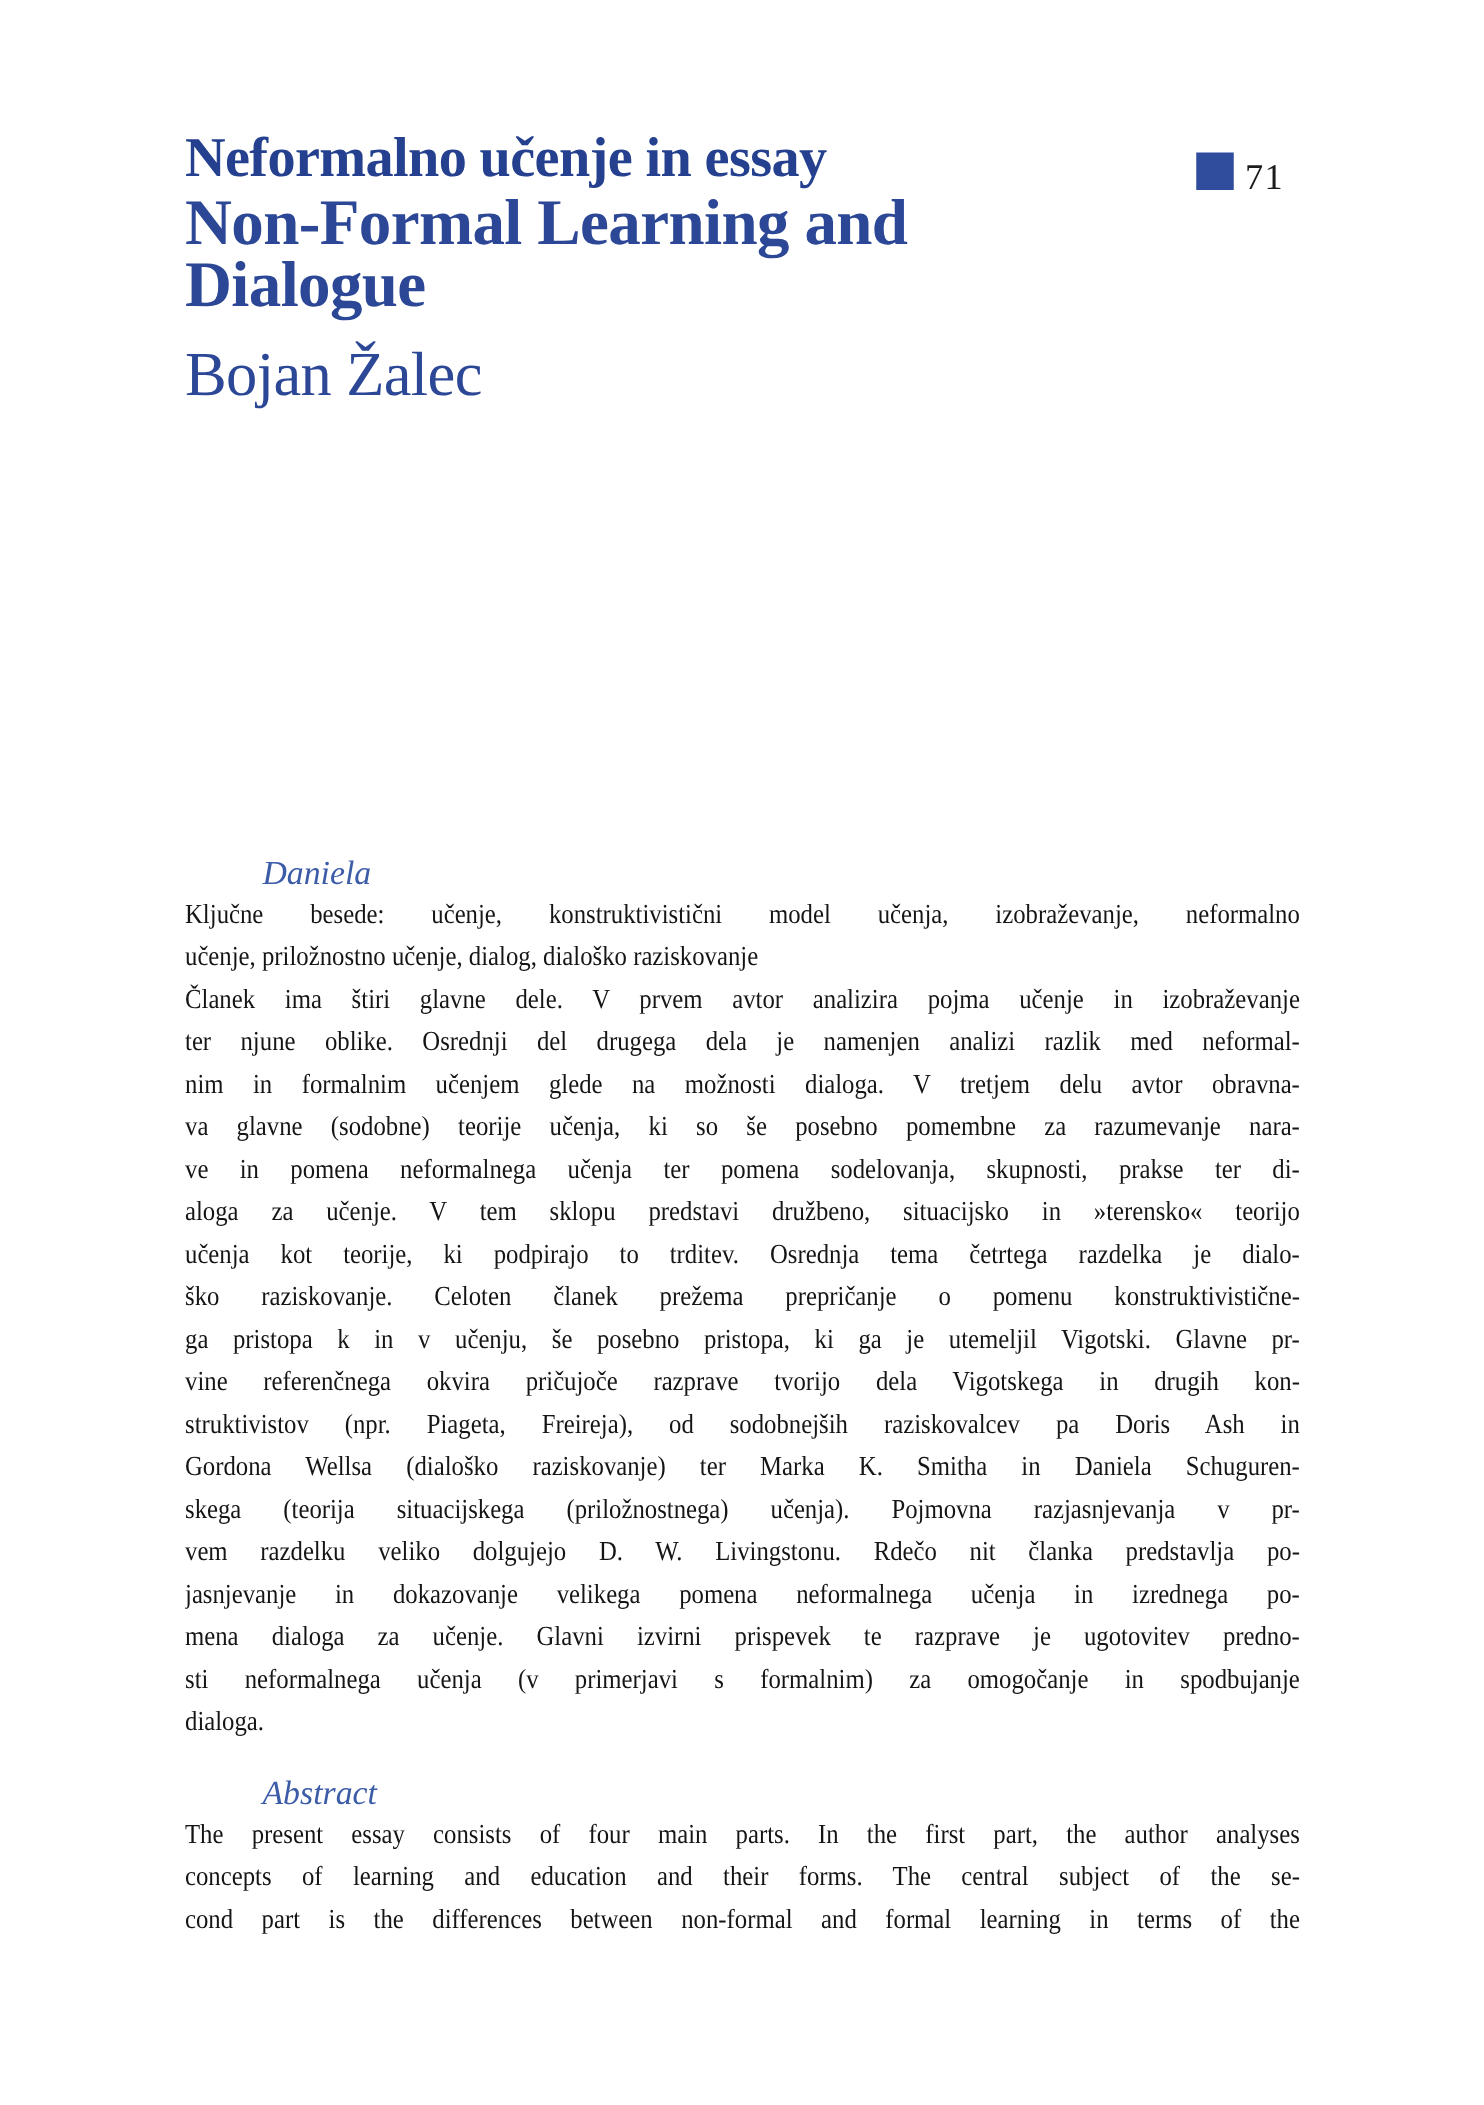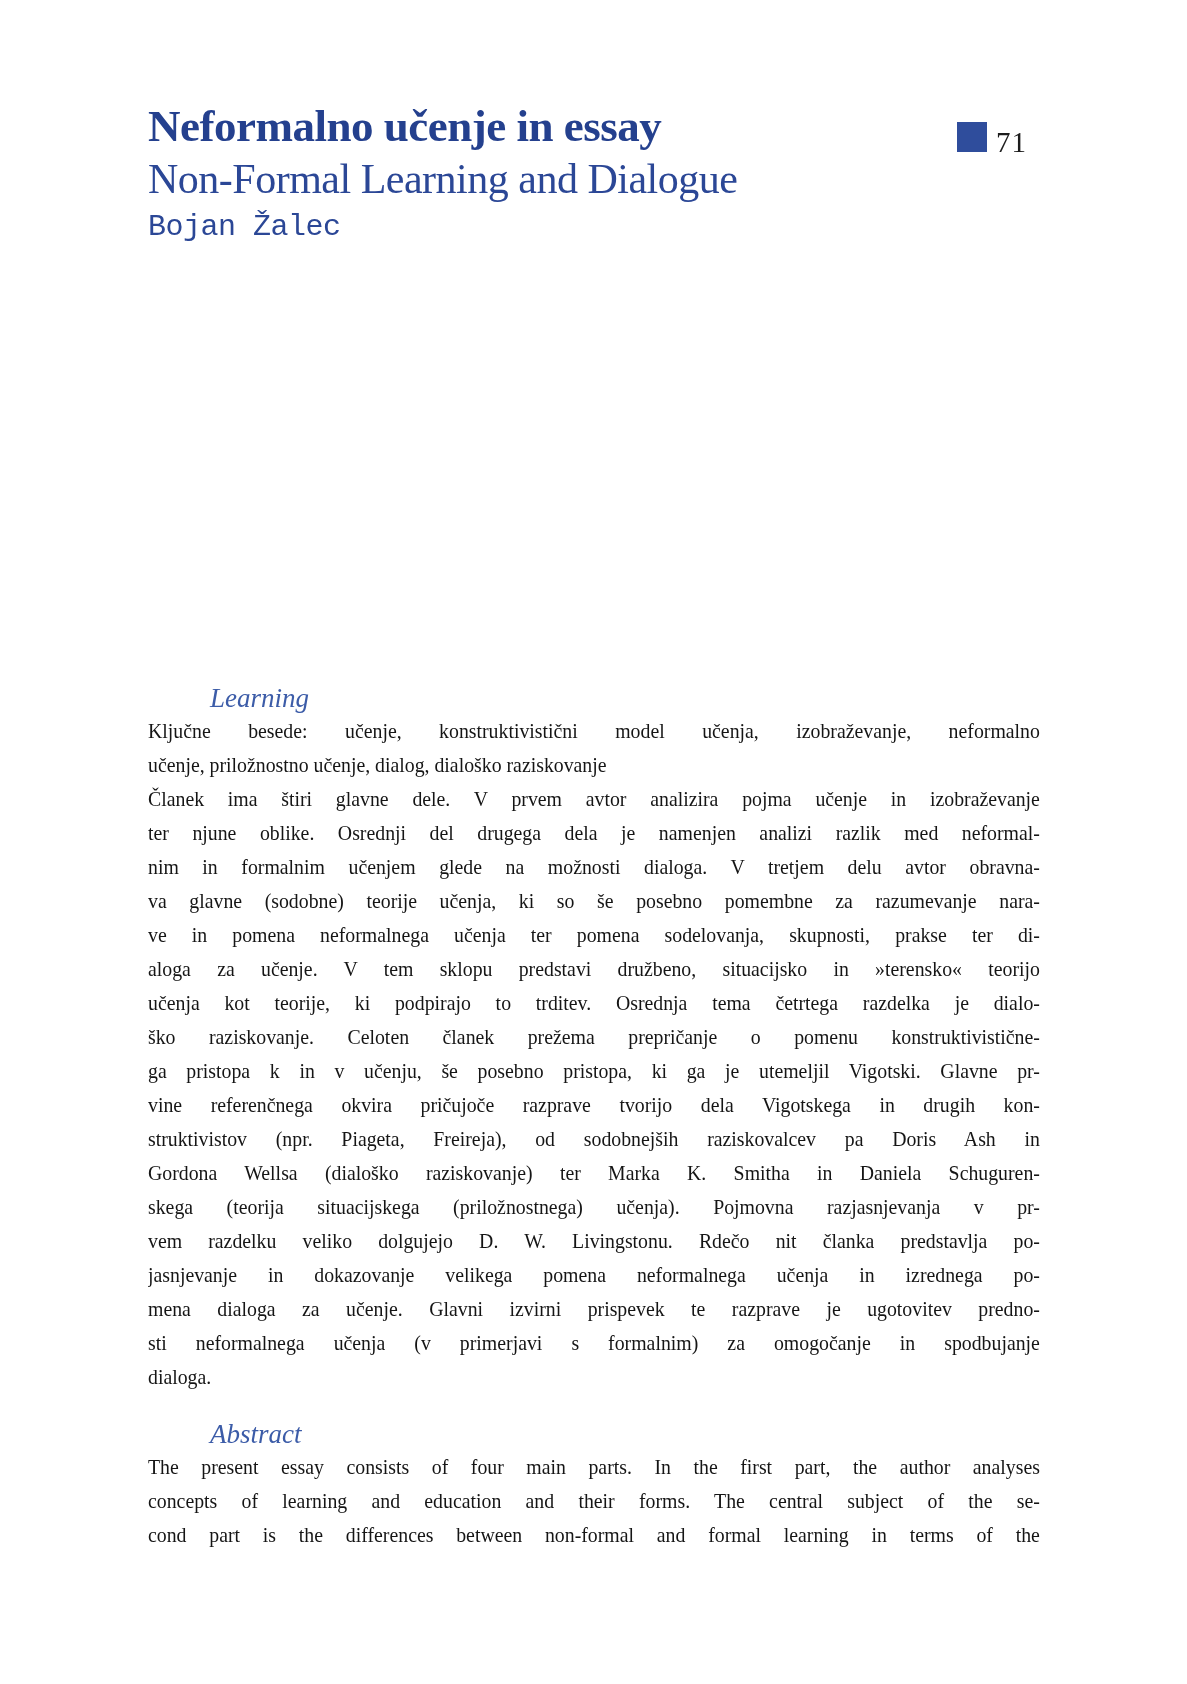--- a/index.html
+++ b/index.html
@@ -17,26 +17,26 @@
     font-family:"Liberation Serif","DejaVu Serif",serif;
     overflow:hidden;
   }
   
   .header{position:absolute;left:148px;top:98px;width:760px;}
   .title-sl{
     margin:0;font-size:45px;font-weight:bold;line-height:56px;
     color:var(--title-blue);letter-spacing:-0.5px;
   }
   .title-en{
-    margin:0;font-size:42px;font-weight:normal;line-height:50px;
+    margin:0;font-size:52px;font-weight:bold;line-height:50px;
     color:var(--subtitle-blue);letter-spacing:-0.5px;
   }
   .author{
-    font-size:30px;line-height:46px;
-    color:var(--subtitle-blue);letter-spacing:-0.5px;font-family:Liberation Mono, monospace;
+    margin-top:22px;font-size:50px;line-height:46px;
+    color:var(--subtitle-blue);letter-spacing:-0.5px;
   }
   
   .page-marker{position:absolute;left:957px;top:117px;display:flex;align-items:center;}
   .marker-square{display:block;width:30px;height:30px;background:var(--marker-blue);}
   .page-number{font-size:29px;line-height:1;color:#1c1c1c;margin-left:9px;margin-top:11px;letter-spacing:1px;}
   
   .content{position:absolute;left:148px;top:684px;width:892px;color:var(--body-text);}
   .sec-heading{
     height:30px;line-height:28px;margin-left:62px;
     font-style:italic;font-size:27px;color:var(--heading-blue);
@@ -64,21 +64,21 @@
 
   <header class="header">
     <h1 class="title-sl">Neformalno učenje in essay</h1>
     <h2 class="title-en">Non-Formal Learning and Dialogue</h2>
     <div class="author">Bojan Žalec</div>
   </header>
 
   <main class="content">
 
     <section>
-      <div class="sec-heading">Learning</div>
+      <div class="sec-heading">Daniela</div>
       <div class="lines">
           <div class="line">Ključne besede: učenje, konstruktivistični model učenja, izobraževanje, neformalno</div>
           <div class="line line-last">učenje, priložnostno učenje, dialog, dialoško raziskovanje</div>
         </div>
       <div class="lines">
           <div class="line">Članek ima štiri glavne dele. V prvem avtor analizira pojma učenje in izobraževanje</div>
           <div class="line">ter njune oblike. Osrednji del drugega dela je namenjen analizi razlik med neformal-</div>
           <div class="line">nim in formalnim učenjem glede na možnosti dialoga. V tretjem delu avtor obravna-</div>
           <div class="line">va glavne (sodobne) teorije učenja, ki so še posebno pomembne za razumevanje nara-</div>
           <div class="line">ve in pomena neformalnega učenja ter pomena sodelovanja, skupnosti, prakse ter di-</div>

